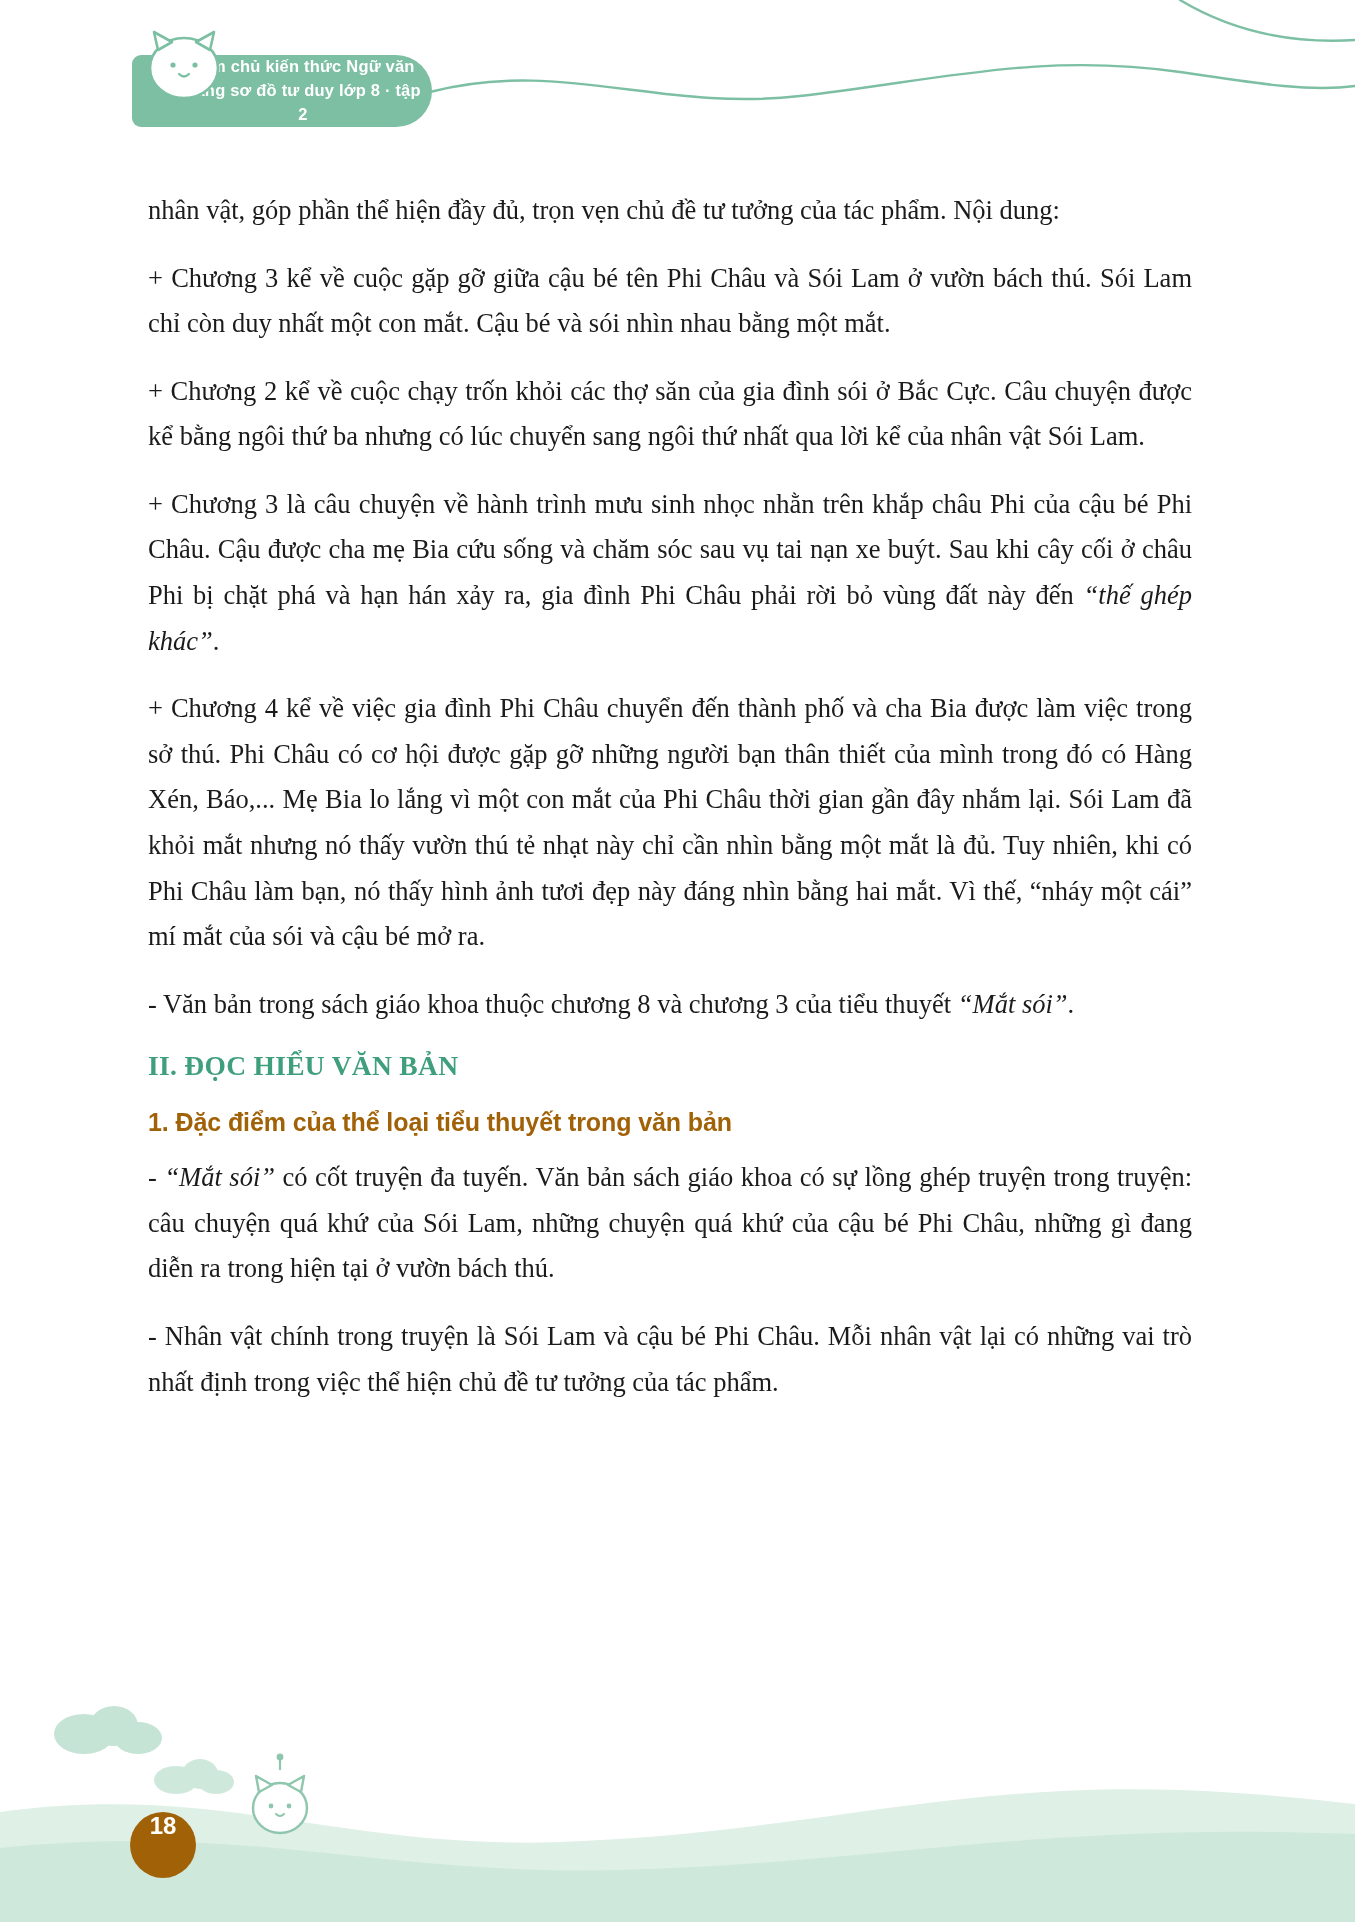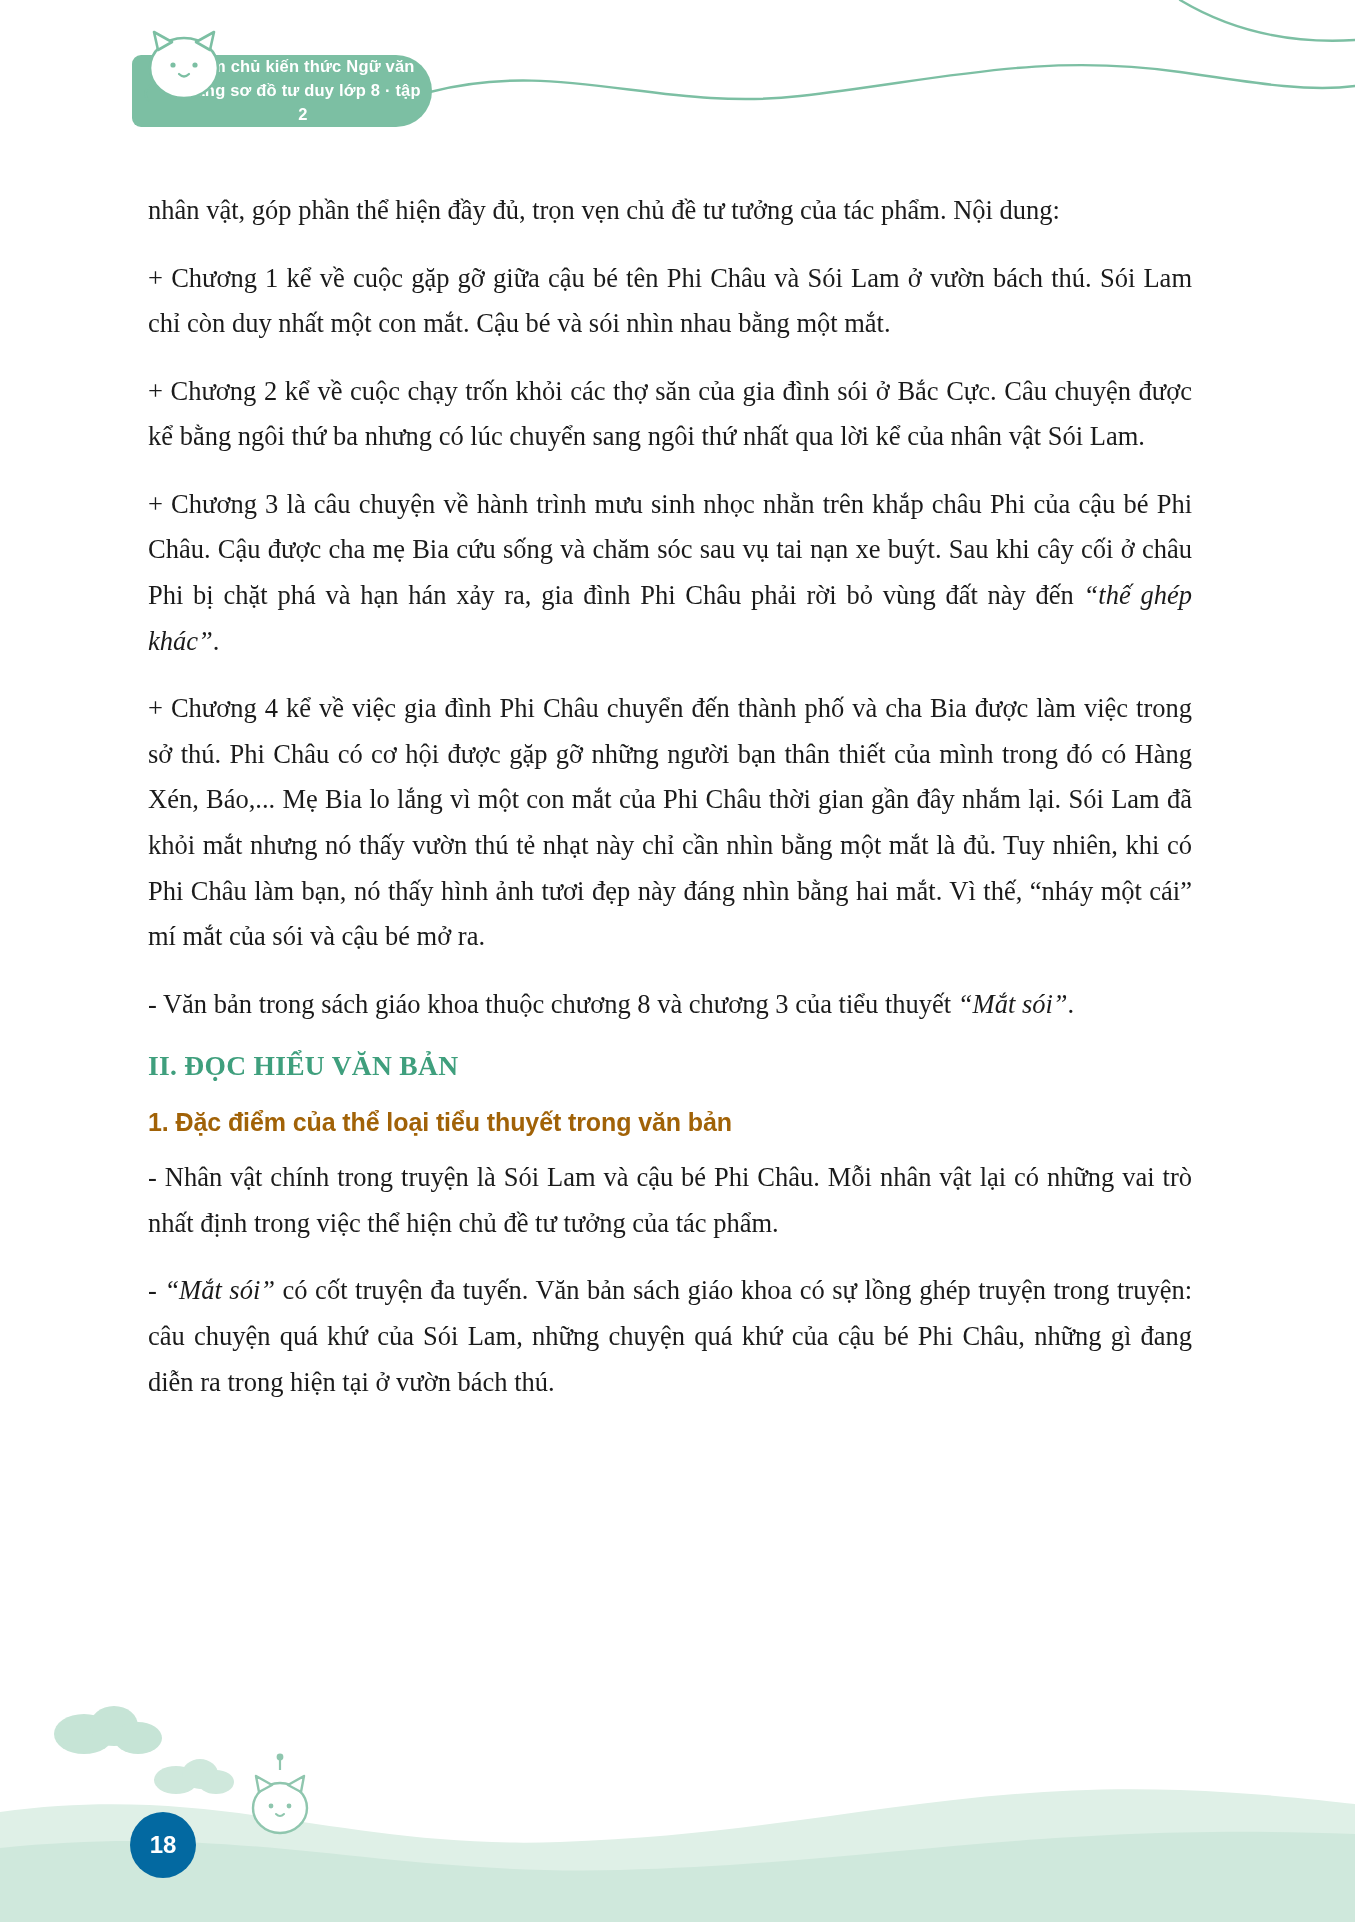--- a/index.html
+++ b/index.html
@@ -116,24 +116,23 @@
     top: 90px;
     width: 76px;
     height: 86px;
   }
   .page-number-badge {
     position: absolute;
     left: 130px;
     top: 150px;
     width: 66px;
     height: 66px;
-    background: #0369a1;
+    background: #a16207;
     border-radius: 50%;
     display: flex;
-    align-items: center;
     justify-content: center;
   }
   .page-number-badge span {
     color: #ffffff;
     font-family: "Liberation Sans", sans-serif;
     font-size: 24px;
     font-weight: bold;
   }
 </style>
 </head>
@@ -161,37 +160,37 @@
     <circle cx="57" cy="41" r="2.6" fill="#7cbfa3"></circle>
     <path d="M41,50 q5,5 10,0" fill="none" stroke="#7cbfa3" stroke-width="2.2" stroke-linecap="round"></path>
     <path d="M12,62 q-8,6 -2,14" fill="none" stroke="#7cbfa3" stroke-width="2.6" stroke-linecap="round"></path>
   </svg>
 </div>
 
 <div class="content">
 
   <p class="para">nhân vật, góp phần thể hiện đầy đủ, trọn vẹn chủ đề tư tưởng của tác phẩm. Nội dung:</p>
 
-  <p class="para">+ Chương 1 kể về cuộc gặp gỡ giữa cậu bé tên Phi Châu và Sói Lam ở vườn bách thú. Sói Lam chỉ còn duy nhất một con mắt. Cậu bé và sói nhìn nhau bằng một mắt.</p>
+  <p class="para">+ Chương 3 kể về cuộc gặp gỡ giữa cậu bé tên Phi Châu và Sói Lam ở vườn bách thú. Sói Lam chỉ còn duy nhất một con mắt. Cậu bé và sói nhìn nhau bằng một mắt.</p>
 
   <p class="para">+ Chương 2 kể về cuộc chạy trốn khỏi các thợ săn của gia đình sói ở Bắc Cực. Câu chuyện được kể bằng ngôi thứ ba nhưng có lúc chuyển sang ngôi thứ nhất qua lời kể của nhân vật Sói Lam.</p>
 
   <p class="para"><span>+ Chương 3 là câu chuyện về hành trình mưu sinh nhọc nhằn trên khắp châu Phi của cậu bé Phi Châu. Cậu được cha mẹ Bia cứu sống và chăm sóc sau vụ tai nạn xe buýt. Sau khi cây cối ở châu Phi bị chặt phá và hạn hán xảy ra, gia đình Phi Châu phải rời bỏ vùng đất này đến </span><span class="it">“thế ghép khác”</span><span>.</span></p>
 
   <p class="para">+ Chương 4 kể về việc gia đình Phi Châu chuyển đến thành phố và cha Bia được làm việc trong sở thú. Phi Châu có cơ hội được gặp gỡ những người bạn thân thiết của mình trong đó có Hàng Xén, Báo,... Mẹ Bia lo lắng vì một con mắt của Phi Châu thời gian gần đây nhắm lại. Sói Lam đã khỏi mắt nhưng nó thấy vườn thú tẻ nhạt này chỉ cần nhìn bằng một mắt là đủ. Tuy nhiên, khi có Phi Châu làm bạn, nó thấy hình ảnh tươi đẹp này đáng nhìn bằng hai mắt. Vì thế, “nháy một cái” mí mắt của sói và cậu bé mở ra.</p>
 
   <p class="para"><span>- Văn bản trong sách giáo khoa thuộc chương 8 và chương 3 của tiểu thuyết </span><span class="it">“Mắt sói”</span><span>.</span></p>
 
   <h2 class="h2">II. ĐỌC HIỂU VĂN BẢN</h2>
 
   <h3 class="h3">1. Đặc điểm của thể loại tiểu thuyết trong văn bản</h3>
 
+  <p class="para"><span>- </span><span class="it">“Mắt sói”</span><span> có cốt truyện đa tuyến. Văn bản sách giáo khoa có sự lồng ghép truyện trong truyện: câu chuyện quá khứ của Sói Lam, những chuyện quá khứ của cậu bé Phi Châu, những gì đang diễn ra trong hiện tại ở vườn bách thú.</span></p>
+
   <p class="para">- Nhân vật chính trong truyện là Sói Lam và cậu bé Phi Châu. Mỗi nhân vật lại có những vai trò nhất định trong việc thể hiện chủ đề tư tưởng của tác phẩm.</p>
-
-  <p class="para"><span>- </span><span class="it">“Mắt sói”</span><span> có cốt truyện đa tuyến. Văn bản sách giáo khoa có sự lồng ghép truyện trong truyện: câu chuyện quá khứ của Sói Lam, những chuyện quá khứ của cậu bé Phi Châu, những gì đang diễn ra trong hiện tại ở vườn bách thú.</span></p>
 </div>
 
 <div class="footer">
 
   <svg width="1355" height="260" viewBox="0 0 1355 260" style="position:absolute;left:0;top:0">
     <path d="M0,150 C220,120 340,188 560,180 C800,172 950,120 1180,128 C1260,131 1320,138 1355,142 L1355,260 L0,260 Z" fill="#dff0e7"></path>
     <path d="M0,186 C240,160 380,214 620,208 C880,201 1040,160 1355,172 L1355,260 L0,260 Z" fill="#cfe8dc"></path>
   </svg>
 
   <svg class="footer-cloud-1" width="120" height="54" viewBox="0 0 120 54">

